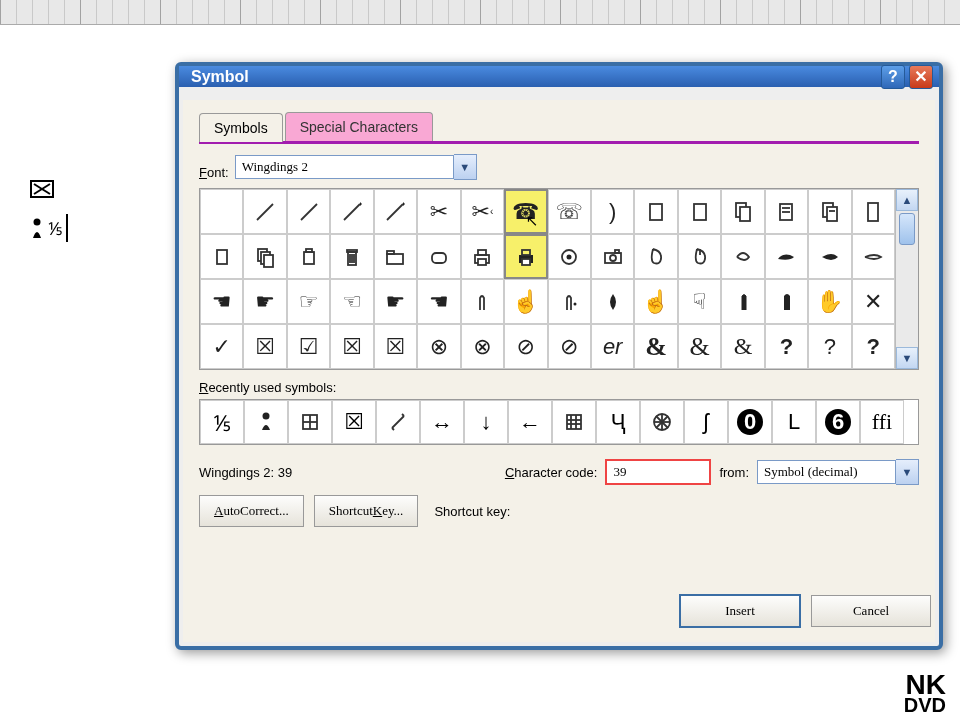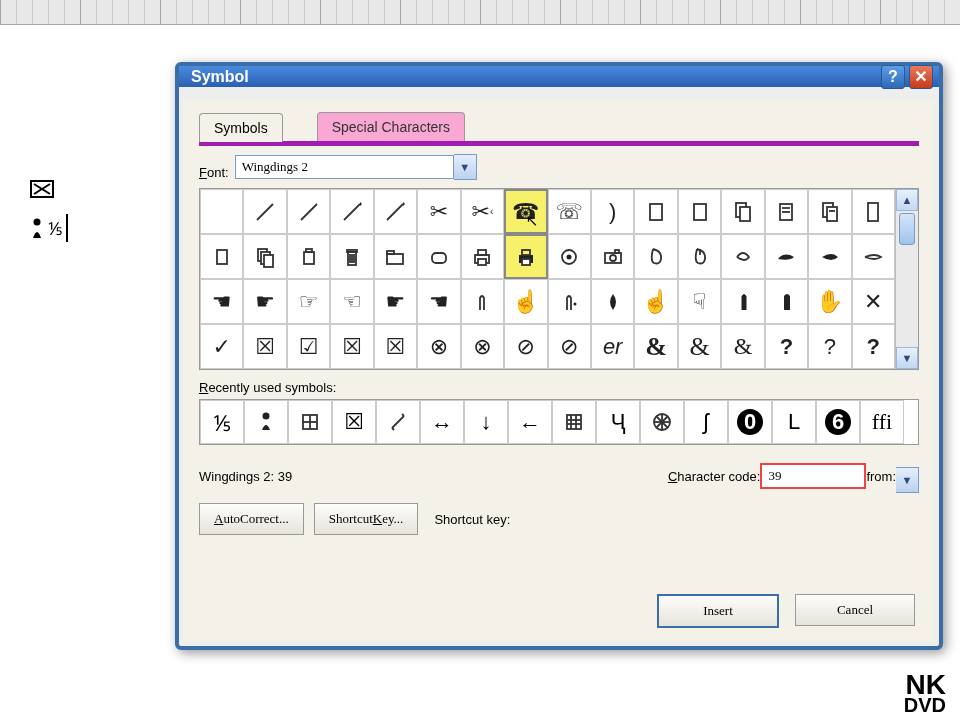--- a/index.html
+++ b/index.html
@@ -12,54 +12,54 @@
 .cursor{border-right:2px solid #000;height:28px;}
 
 .dlg{position:absolute;left:175px;top:62px;width:760px;height:580px;background:#eee;border:4px solid #3a6ea5;border-radius:6px;box-shadow:3px 3px 12px rgba(0,0,0,.4);}
 .titlebar{height:21px;background:linear-gradient(180deg,#4a8be0 0%,#2a5fb0 100%);color:#fff;display:flex;align-items:center;padding:0 6px 0 12px;font-weight:bold;font-size:16px;}
 .titlebar .title{flex:1;}
 .titlebar .tbtn{width:24px;height:24px;margin-left:4px;display:flex;align-items:center;justify-content:center;font-weight:bold;border:1px solid #255a99;border-radius:3px;font-size:16px;box-sizing:border-box;}
 .helpbtn{background:linear-gradient(180deg,#5d9fe8,#2f68b8);color:#fff;}
 .closebtn{background:linear-gradient(180deg,#e87a5a,#c83a1a);color:#fff;}
 .body{position:absolute;left:4px;right:4px;top:34px;bottom:4px;background:#f4f1e8;padding:12px 16px 14px 16px;box-sizing:border-box;}
 
-.tabs{display:flex;border-bottom:5px solid #a21caf;gap:32px;}
+.tabs{display:flex;border-bottom:3px solid #a21caf;margin-bottom:10px;}
 .tab{padding:6px 14px;background:#f9a8d4;border:1px solid #999;border-bottom:none;margin-right:2px;border-radius:4px 4px 0 0;color:#333;font-size:14px;}
 .tab.active{background:#f4f1e8;position:relative;top:1px;color:#000;}
 
 .row-font{display:flex;align-items:flex-end;margin-bottom:8px;}
 .row-font label{margin-right:6px;}
 .row-font label u{text-decoration:underline;}
-.combo{display:flex;align-items:center;margin-top:8px;}
+.combo{display:flex;align-items:center;}
 .combo input{height:22px;width:205px;border:1px solid #7a9ac7;padding:0 6px;font:13px Tahoma;background:#fff;}
 .combo .cbtn{width:22px;height:24px;border:1px solid #7a9ac7;border-left:none;background:linear-gradient(180deg,#e5eefc,#bcd1f0);display:flex;align-items:center;justify-content:center;color:#2a4a7a;font-size:11px;}
 
 .gridwrap{display:flex;border:1px solid #999;background:#fff;}
 .grid{display:grid;grid-template-columns:repeat(16,1fr);grid-template-rows:repeat(4,45px);flex:1;}
 .cell{border:1px solid #ccc;display:flex;align-items:center;justify-content:center;font-size:22px;color:#222;box-sizing:border-box;}
 .cell.sel{background:#f7f06a;outline:2px solid #888;outline-offset:-2px;position:relative;}
 .cell .cursorpt{position:absolute;left:50%;top:50%;font-size:15px;color:#000;pointer-events:none;}
 .scroll{width:22px;background:#eaeaea;border-left:1px solid #bbb;position:relative;display:flex;flex-direction:column;align-items:center;}
 .scroll .ar{width:100%;height:22px;background:linear-gradient(180deg,#e8f1fc,#c3d7f2);border:1px solid #9bb9db;display:flex;align-items:center;justify-content:center;color:#2a4a7a;font-size:11px;box-sizing:border-box;}
 .scroll .thumb{width:14px;height:30px;margin-top:2px;background:linear-gradient(180deg,#d5e6fb,#9fc2ec);border:1px solid #7a9ac7;border-radius:3px;}
 .scroll .ar.bot{margin-top:auto;}
 
 .lblrec{margin:10px 0 4px;}
 .recent{display:flex;border:1px solid #999;background:#fff;}
 .recent .rcell{width:44px;height:44px;border:1px solid #ccc;display:flex;align-items:center;justify-content:center;font-size:22px;box-sizing:border-box;}
 
-.row-info{display:flex;align-items:center;margin-top:14px;}
+.row-info{display:flex;align-items:center;gap:8px;margin-top:14px;}
 .row-info .spacer{flex:1;}
 .row-info input.cc{height:22px;width:90px;border:2px solid #ef4444;padding:0 6px;font:13px Tahoma;}
 .row-info .fromcombo input{width:125px;}
 
 .row-btns{display:flex;gap:10px;margin-top:10px;align-items:center;}
 .btn{height:30px;padding:0 14px;background:linear-gradient(180deg,#fdfdfc,#e6e3da);border:1px solid #999;font:13px Tahoma;display:flex;align-items:center;justify-content:center;min-width:72px;}
 .row-btns .lbl{margin-left:6px;}
-.footer-btns{position:absolute;right:20px;bottom:14px;display:flex;gap:16px;}
+.footer-btns{position:absolute;right:4px;bottom:14px;display:flex;gap:10px;align-items:center;}
 .footer-btns .btn{min-width:90px;}
 .footer-btns .btn.primary{border:2px solid #3a6ea5;}
 
 .logo{position:absolute;right:14px;bottom:6px;font-family:Arial Black,Arial;font-weight:900;font-size:28px;line-height:.85;text-align:right;}
 .logo .dvd{font-size:20px;}
 
 svg{overflow:visible;}
 </style>
 </head>
 <body>
@@ -397,20 +397,21 @@
         </div>
       </div>
 
     <div class="row-info">
       <span>Wingdings 2: 39</span>
       <span class="spacer"></span>
       <span><u>C</u>haracter code:</span>
       <input class="cc" value="39" style="">
       <span>from:</span>
       <div class="combo fromcombo">
+        <input value="Symbol (decimal)" style="">
         <div class="cbtn">▼</div>
       </div>
     </div>
 
     <div class="row-btns">
       <div class="btn"><u>A</u>utoCorrect...</div>
       <div class="btn">Shortcut <u>K</u>ey...</div>
       <span class="lbl">Shortcut key:</span>
     </div>
 

